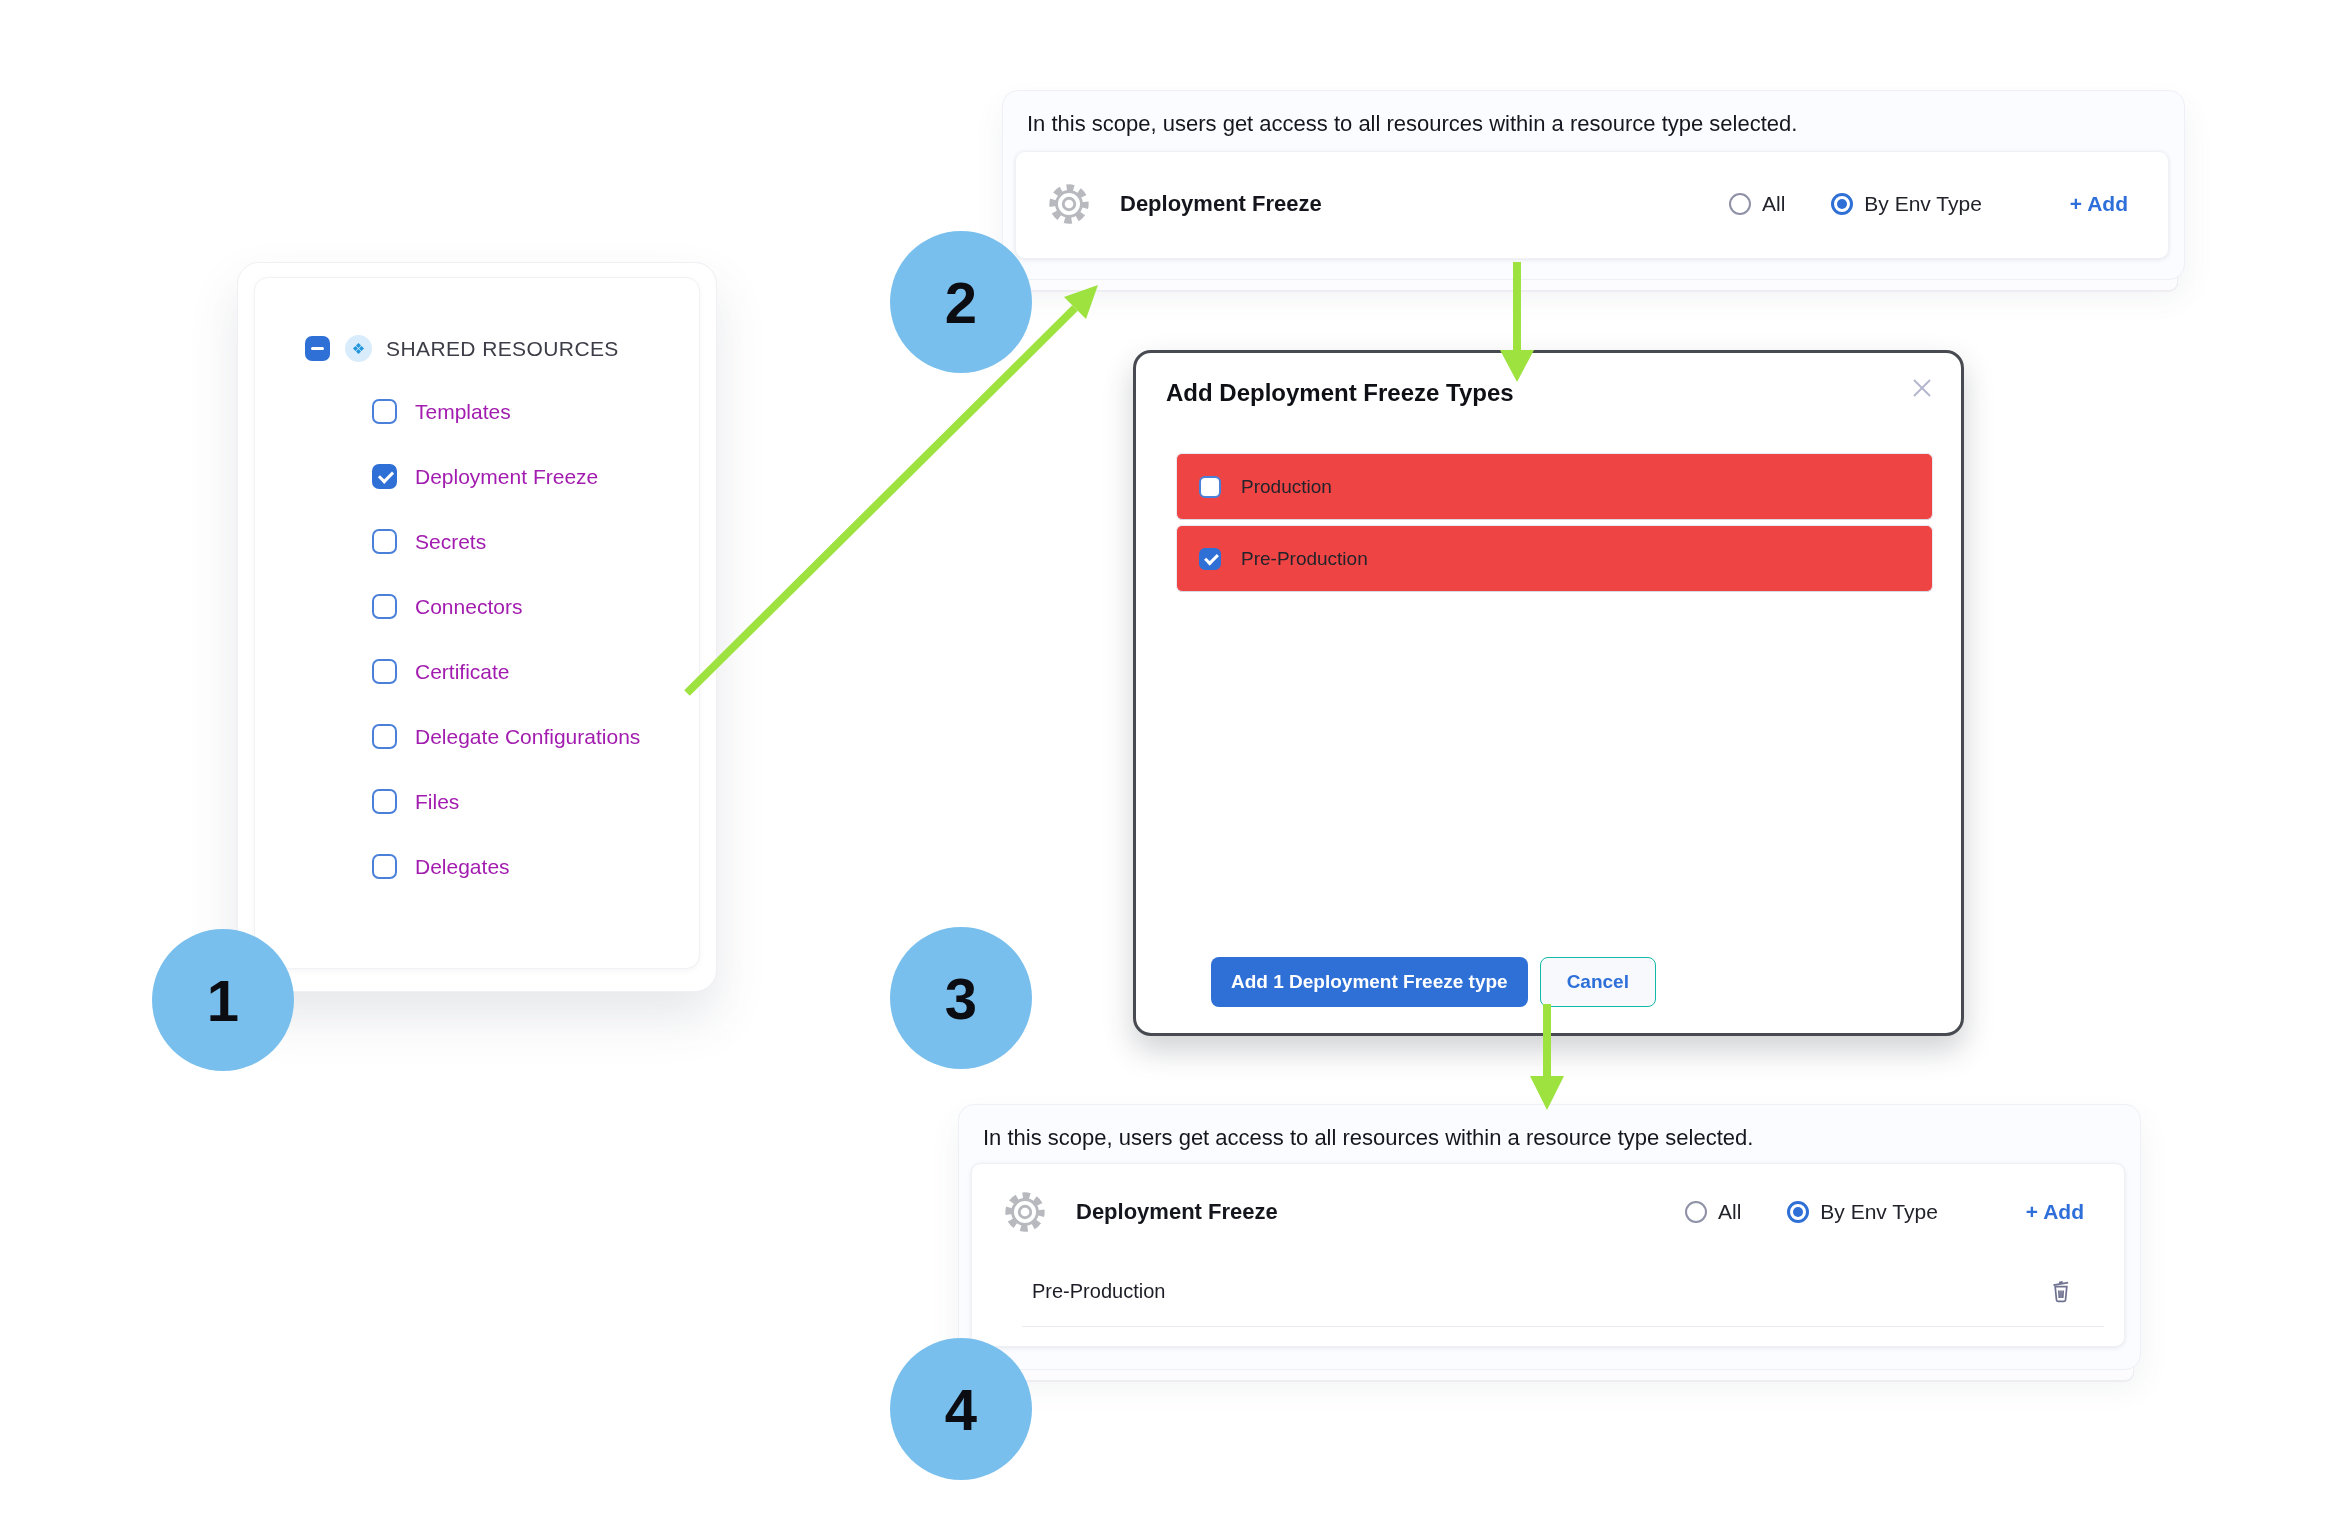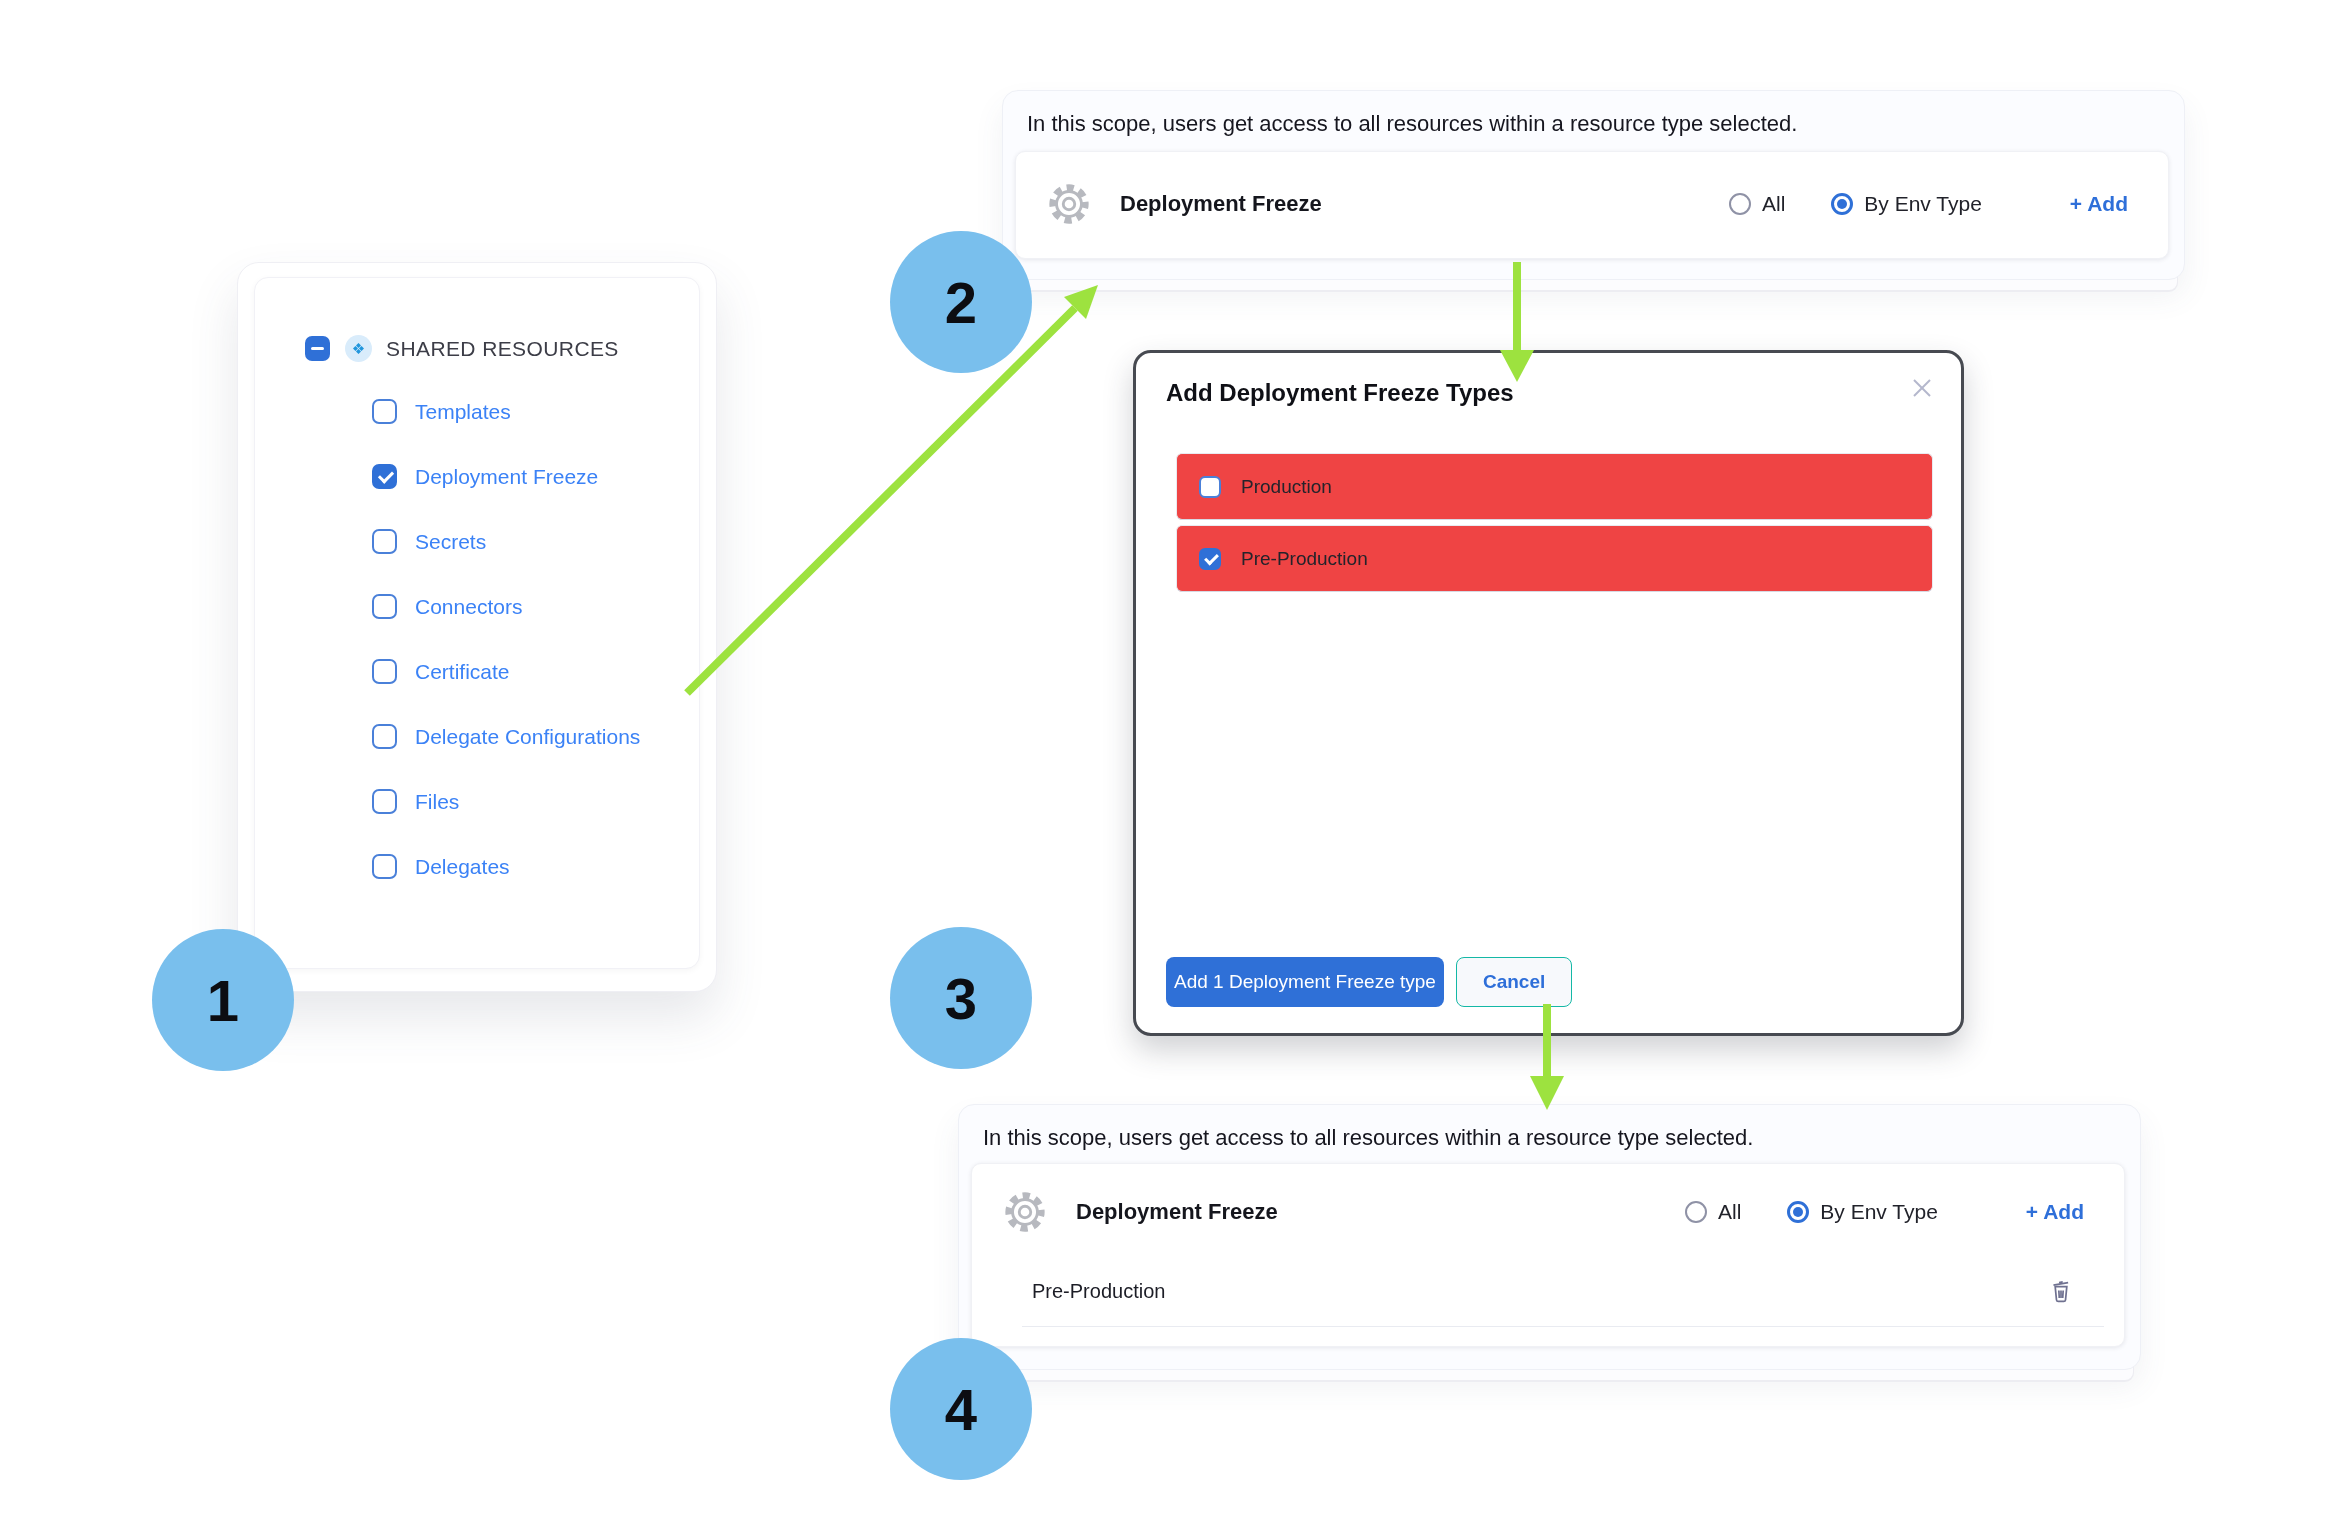--- a/index.html
+++ b/index.html
@@ -47,21 +47,21 @@
   .res-icon-wrap{
     width:27px;height:27px;border-radius:50%;background:#d9ecfb;margin-left:15px;
     display:flex;align-items:center;justify-content:center;
     font-size:15px;color:#2196dd;
   }
   .res-title{
     margin:0 0 0 14px;font-size:21px;font-weight:500;color:#3c3d47;letter-spacing:.4px;
   }
   .res-list{position:absolute;top:101px;left:117px;margin:0;padding:0;list-style:none;}
   .res-item{height:65px;display:flex;align-items:center;gap:18px;cursor:pointer;}
-  .res-label{font-size:21px;color:#3b82f6;}
+  .res-label{font-size:21px;color:#a21caf;}
 
   
   .checkbox{
     width:25px;height:25px;box-sizing:border-box;border:2px solid var(--checkbox-border);
     border-radius:7px;background:#fff;position:relative;flex:0 0 auto;
   }
   .checkbox.small{width:22px;height:22px;border-radius:6px;}
   .checkbox.checked{background:var(--accent);border-color:var(--accent);}
   .checkbox.checked::after{
     content:"";position:absolute;left:5px;top:5px;width:11px;height:6px;
@@ -123,23 +123,24 @@
   .modal-close{position:absolute;top:22px;right:26px;background:none;border:none;padding:0;cursor:pointer;line-height:0;}
   .modal-rows{position:absolute;top:100px;left:40px;right:28px;}
   .modal-row{
     height:67px;box-sizing:border-box;display:flex;align-items:center;padding-left:22px;
     background:#ef4444;border:1px solid #e9eaf0;border-bottom-color:#d7d9e2;border-radius:6px;
     margin-bottom:5px;cursor:pointer;
   }
   .modal-row-label{font-size:19px;color:#23232b;margin-left:20px;}
   .modal-footer{position:absolute;bottom:26px;left:30px;display:flex;gap:12px;}
   .btn-primary{
-    background:var(--accent);color:#fff;font-size:19px;font-weight:400;
-    border:none;border-radius:8px;padding:13px 8px;cursor:pointer;
+    background:var(--accent);color:#fff;font-size:19px;font-weight:700;
+    border:none;border-radius:8px;padding:13px 20px;cursor:pointer;
     font-family:inherit;
+    margin-left:45px;
   }
   .btn-secondary{
     background:#f7f9fc;color:var(--accent-link);font-size:19px;font-weight:700;
     border:1px solid #14b8a6;border-radius:8px;padding:13px 26px;cursor:pointer;
     font-family:inherit;
   }
 </style>
 </head>
 <body>
 

